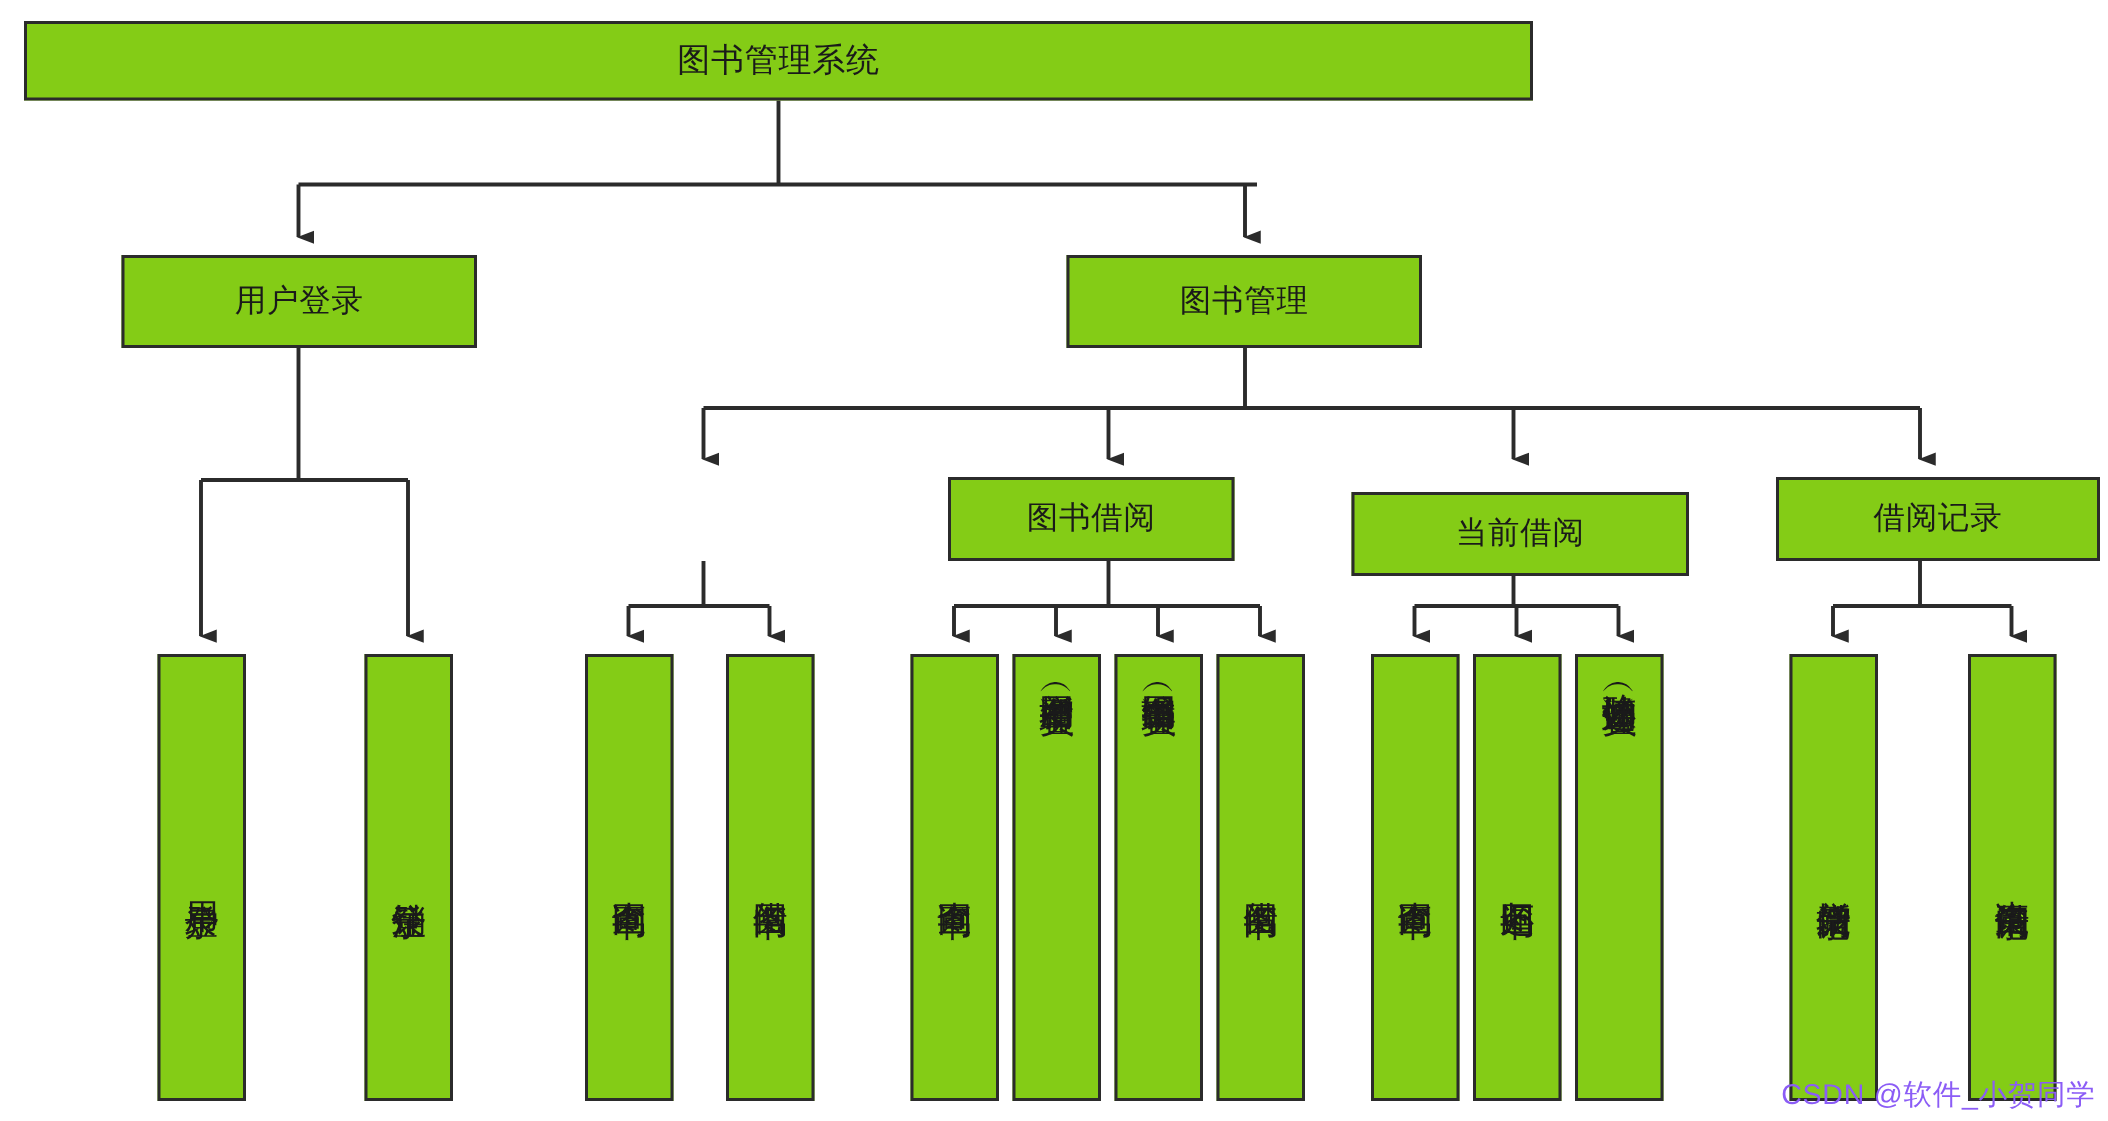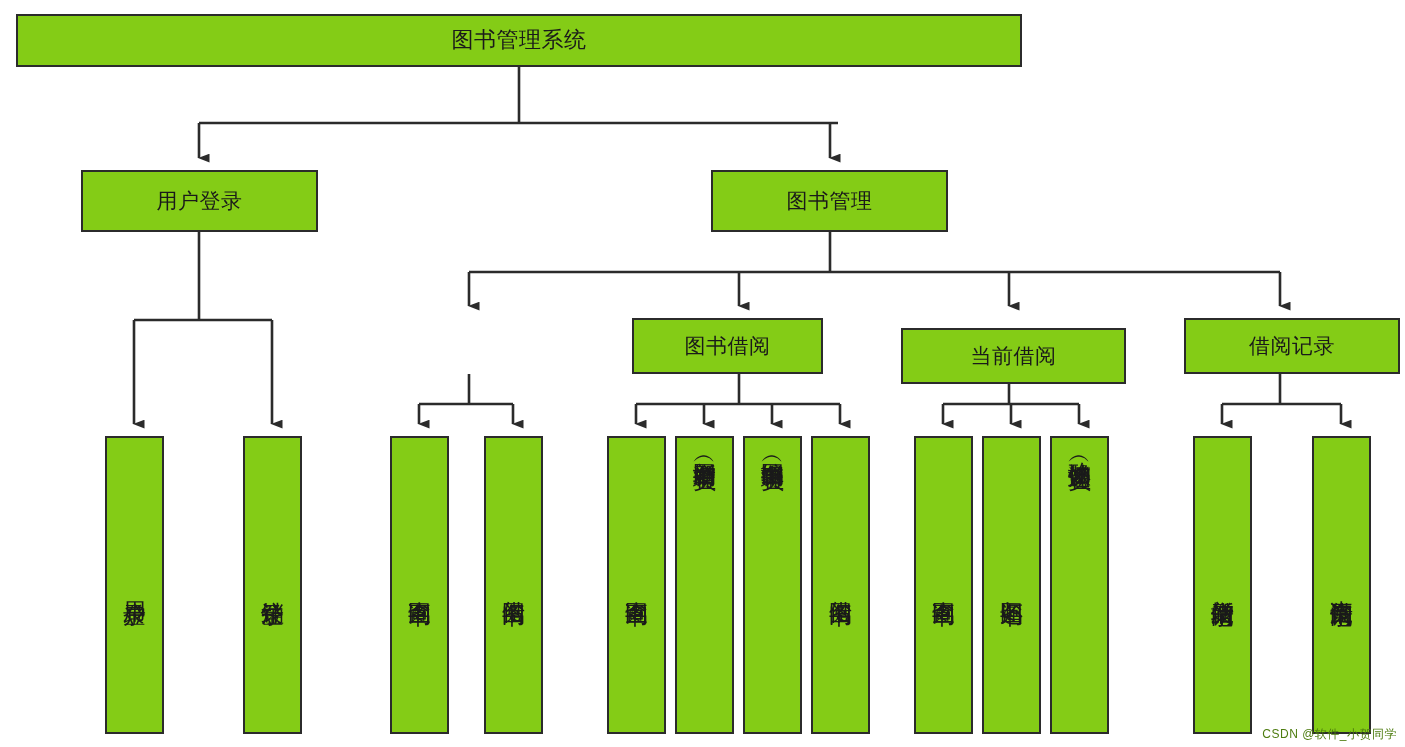--- a/index.html
+++ b/index.html
@@ -64,22 +64,22 @@
     text-align: left;
   }
   .node-v.center-v {
     align-items: center;
     padding-top: 0;
   }
   #watermark {
     position: absolute;
     right: 8px;
     bottom: 4px;
-    font-size: 12px;
-    color: #4d7c0f;
+    font-size: 19px;
+    color: #8b5cf6;
     letter-spacing: 0.5px;
     white-space: nowrap;
     user-select: none;
   }
 </style>
 </head>
 <body>
 
 <div id="diagram-root">
 

